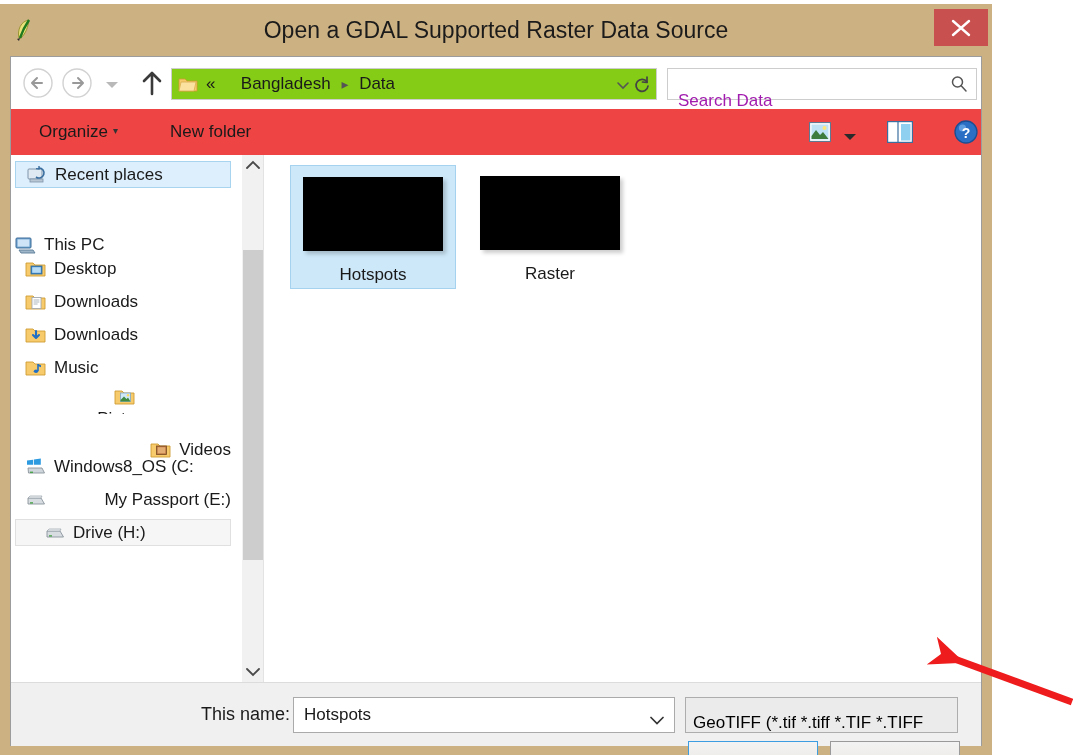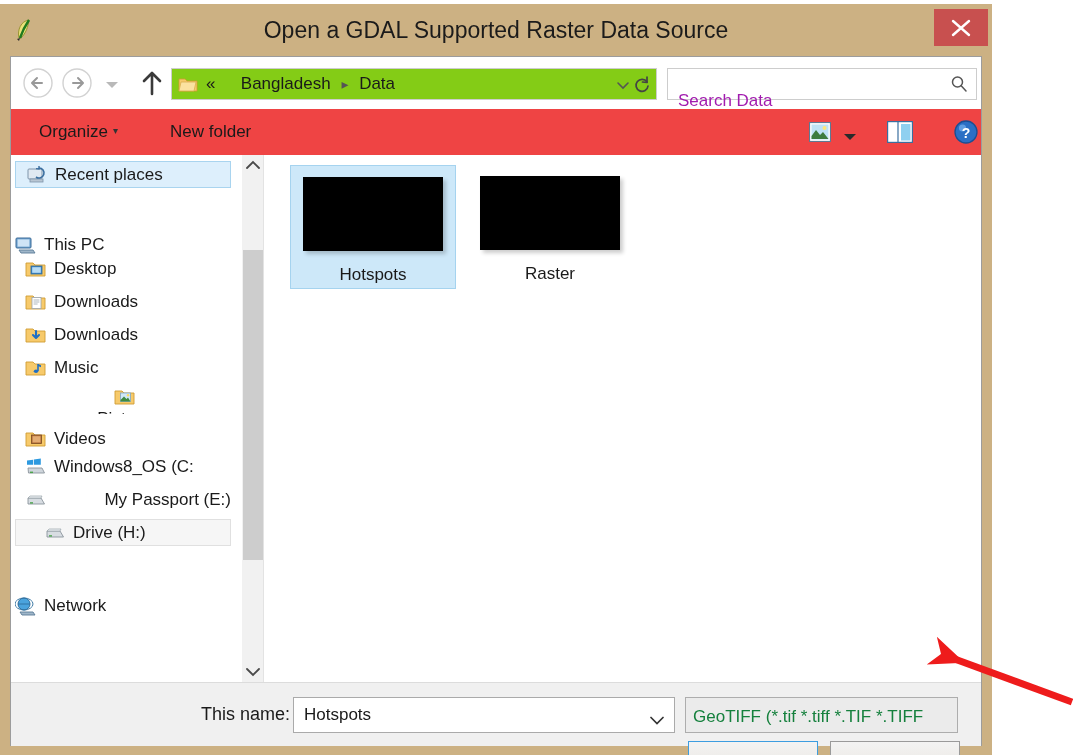--- a/index.html
+++ b/index.html
@@ -173,22 +173,22 @@
     font-size: 17px; color: #1a1a1a;
   }
   .fn-combo .chev { position:absolute; right: 10px; top: 13px; width: 14px; height: 9px; cursor:pointer;}
 
   .filter-combo {
     position: absolute; left: 674px; top: 640px; width: 273px; height: 36px;
     background: #ebebeb; border: 1px solid #adadad; box-sizing: border-box;
     overflow: hidden;
   }
   .filter-combo .val {
-    position:absolute; left: 7px; top: 2px; height: 34px; line-height: 34px;
-    font-size: 17px; color: #15803d; white-space: nowrap; text-align: right;
+    position:absolute; left: 7px; top: 8px; height: 34px; line-height: 34px;
+    font-size: 17px; color: #000000; white-space: nowrap; text-align: right;
   }
 
   .btn {
     position: absolute; top: 684px; height: 43px; width: 130px;
     box-sizing: border-box; cursor: pointer;
     font-size: 18px; color: #1a1a1a;
     display: flex; align-items: center; justify-content: center;
     background: linear-gradient(to bottom, #f3f3f3 0%, #eeebe7 48%, #e6e3df 52%, #e3e0dc 100%);
   }
   .btn-open { left: 677px; border: 1px solid #3c9de0; }
@@ -394,21 +394,21 @@
             <svg width="22" height="20" viewBox="0 0 22 20">
               <path d="M1 4 h7 l2 2 h10 v11 h-19 z" fill="#f7ca6b" stroke="#cf9c33" stroke-width="0.9"></path>
               <rect x="6.5" y="6" width="10" height="8.5" fill="#cfe8f8" stroke="#7da6c4" stroke-width="0.8"></rect>
               <path d="M6.5 13 L10 9.5 L12.5 12 L14 10.5 L16.5 14.5 L6.5 14.5 Z" fill="#3f8a40"></path>
               <circle cx="14" cy="8.2" r="1.2" fill="#ffd95e"></circle>
             </svg>
           </span>
           <span class="sb-label">Pictures</span>
         </div>
 
-        <div class="sb-item sb-indent1" style="top:270px;">
+        <div class="sb-item sb-indent1" style="top:281px;justify-content:flex-end;">
           <span class="sb-ico">
             <svg width="22" height="20" viewBox="0 0 22 20">
               <path d="M1 4 h7 l2 2 h10 v11 h-19 z" fill="#f7ca6b" stroke="#cf9c33" stroke-width="0.9"></path>
               <rect x="6.5" y="6" width="10" height="8.5" fill="#b8703a" stroke="#7a4a22" stroke-width="0.8"></rect>
               <rect x="7.6" y="7.2" width="7.8" height="6.2" fill="#e3ac73"></rect>
             </svg>
           </span>
           <span class="sb-label">Videos</span>
         </div>
 
@@ -439,30 +439,20 @@
           <span class="sb-ico">
             <svg width="22" height="20" viewBox="0 0 22 20">
               <path d="M3 8 h13 l3.5 6 h-16.5 z" fill="#d8dde2" stroke="#8b949c" stroke-width="0.9"></path>
               <path d="M3 8 l2 -2 h12 l-1 2 z" fill="#eef1f4" stroke="#9aa3ab" stroke-width="0.7"></path>
               <rect x="5" y="12.2" width="3" height="1.4" fill="#4da34d"></rect>
             </svg>
           </span>
           <span class="sb-label">Drive (H:)</span>
         </div>
 
-        <div class="sb-item" style="top:437px;">
-          <span class="sb-ico">
-            <svg width="22" height="20" viewBox="0 0 22 20">
-              <circle cx="9" cy="8" r="6" fill="#4aa3dd" stroke="#2c6e9e" stroke-width="1"></circle>
-              <path d="M3 8 h12 M9 2 a9 6 0 0 1 0 12 a9 6 0 0 1 0 -12" stroke="#2c6e9e" stroke-width="0.9" fill="none"></path>
-              <path d="M5 16 L18 16 L20 19 L7 19 Z" fill="#9fb6c9" stroke="#5a7b96" stroke-width="0.9"></path>
-            </svg>
-          </span>
-          <span class="sb-label">Network</span>
-        </div>
       </div>
 
       <div class="sb-scroll">
         <div class="sb-arrow up">
           <svg width="22" height="22" viewBox="0 0 22 22">
             <path d="M5 13 L11 7 L17 13" stroke="#4a4a4a" stroke-width="1.8" fill="none" stroke-linecap="round"></path>
           </svg>
         </div>
         <div class="sb-thumb"></div>
         <div class="sb-arrow down">

